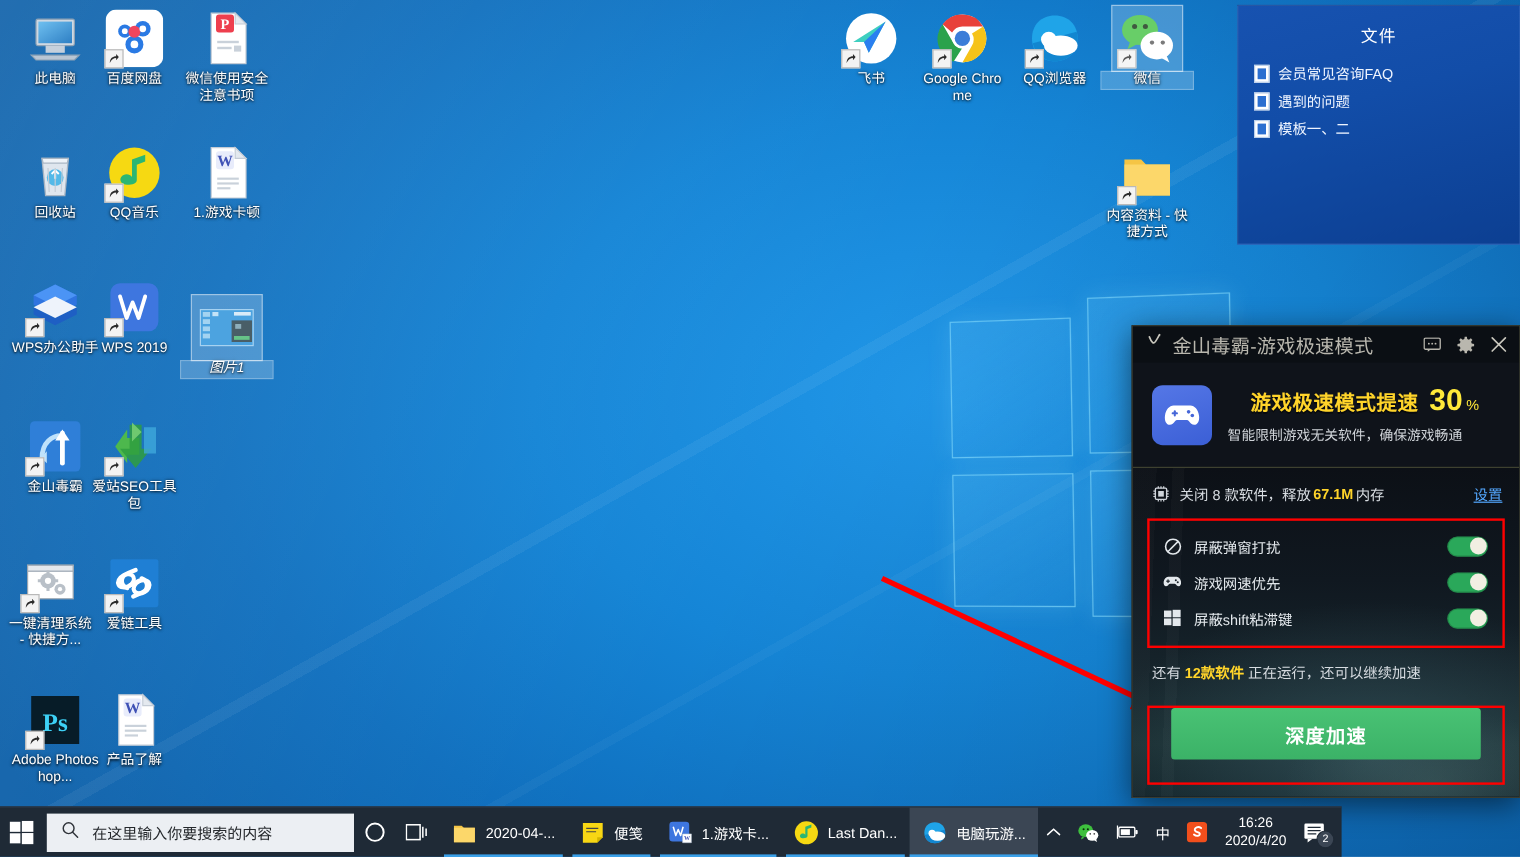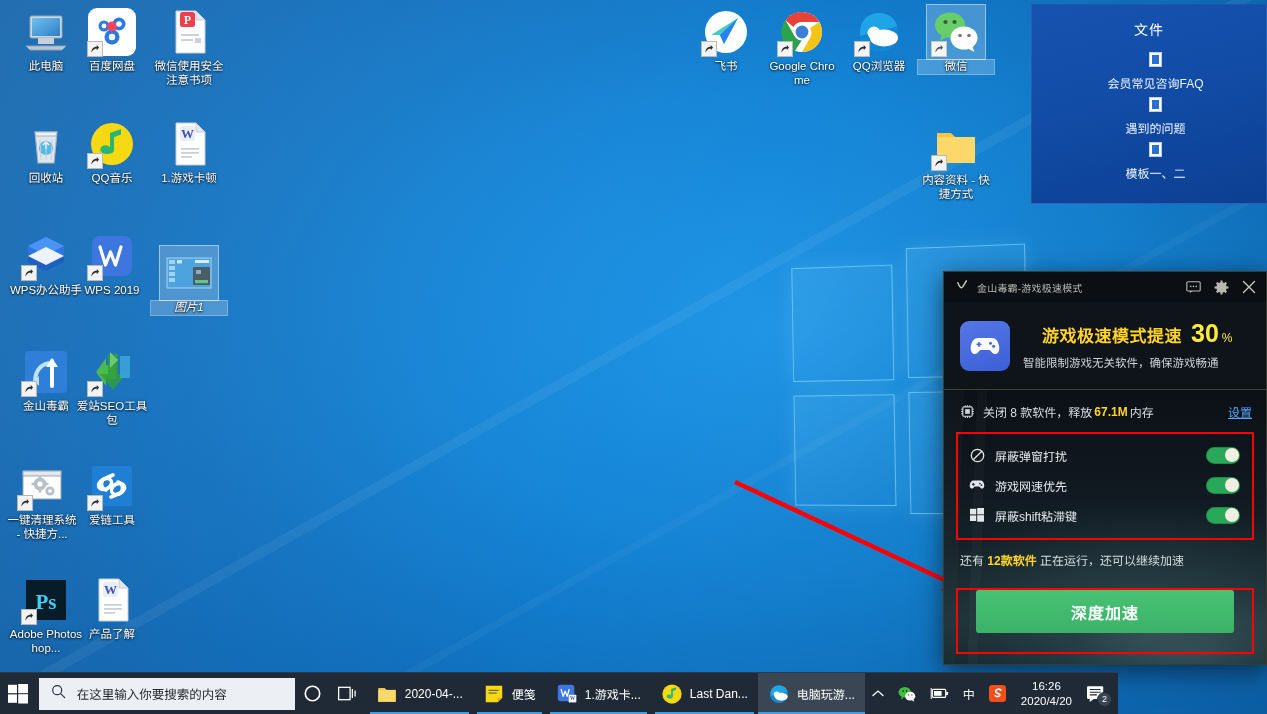--- a/index.html
+++ b/index.html
@@ -80,22 +80,22 @@
   .files-widget {
     position: absolute; left: 1031px; top: 4px; width: 236px; height: 200px;
     background: linear-gradient(165deg, #1752b0 0%, #124da8 40%, #0c3f92 100%);
     border: 1px solid rgba(255,255,255,0.10);
   }
   .files-title {
     text-align: center; color: #ffffff; font-size: 14px; padding: 14px 0 10px 0;
     letter-spacing: 1px;
   }
   .files-row {
-    display: flex; align-items: center; gap: 7px; padding: 3px 0 3px 13px;
-    color: #eef4ff; font-size: 12px; flex-direction: column;
+    display: flex; align-items: flex-end; gap: 7px; padding: 3px 0 3px 13px;
+    color: #eef4ff; font-size: 12px;
   }
   .doc-mini {
     width: 13px; height: 15px; background: #ffffff; position: relative; flex: 0 0 auto;
     border: 1px solid #bcd0ea;
   }
   .doc-mini::after {
     content: ""; position: absolute; left: 2px; top: 2px; right: 2px; bottom: 2px;
     background: #2b6fd0;
   }
 
@@ -117,21 +117,21 @@
       linear-gradient(to bottom, #0c1016 0%, #101820 34%, #16242b 62%, #1b2f33 84%, #14242a 100%);
   }
   .popup-bg::after {
     content: ""; position: absolute; inset: 0;
     background:
       linear-gradient(92deg, rgba(255,255,255,0.02) 0 6%, transparent 6% 10%, rgba(255,255,255,0.025) 10% 13%, transparent 13%),
       radial-gradient(ellipse 180px 90px at 78% 96%, rgba(120,160,150,0.17), transparent 70%);
   }
   .titlebar {
     position: relative; height: 30px; display: flex; align-items: center;
-    padding: 0 10px 0 11px; color: #c9c7bd; font-size: 10px; z-index: 4;
+    padding: 0 10px 0 11px; color: #c9c7bd; font-size: 16px; z-index: 4;
     background: #0b0f14;
   }
   .titlebar .tb-title { margin-left: 7px; letter-spacing: 0.2px; color: #b9b7ae; }
   .tb-actions { margin-left: auto; display: flex; align-items: center; gap: 13px; }
   .tb-actions span { color: #b9b7ae; cursor: pointer; display: flex; }
 
   .hero {
     position: relative; z-index: 3; height: 88px;
     display: flex; align-items: center; padding: 0 14px 0 16px;
     border-bottom: 1px solid #3e4130;

